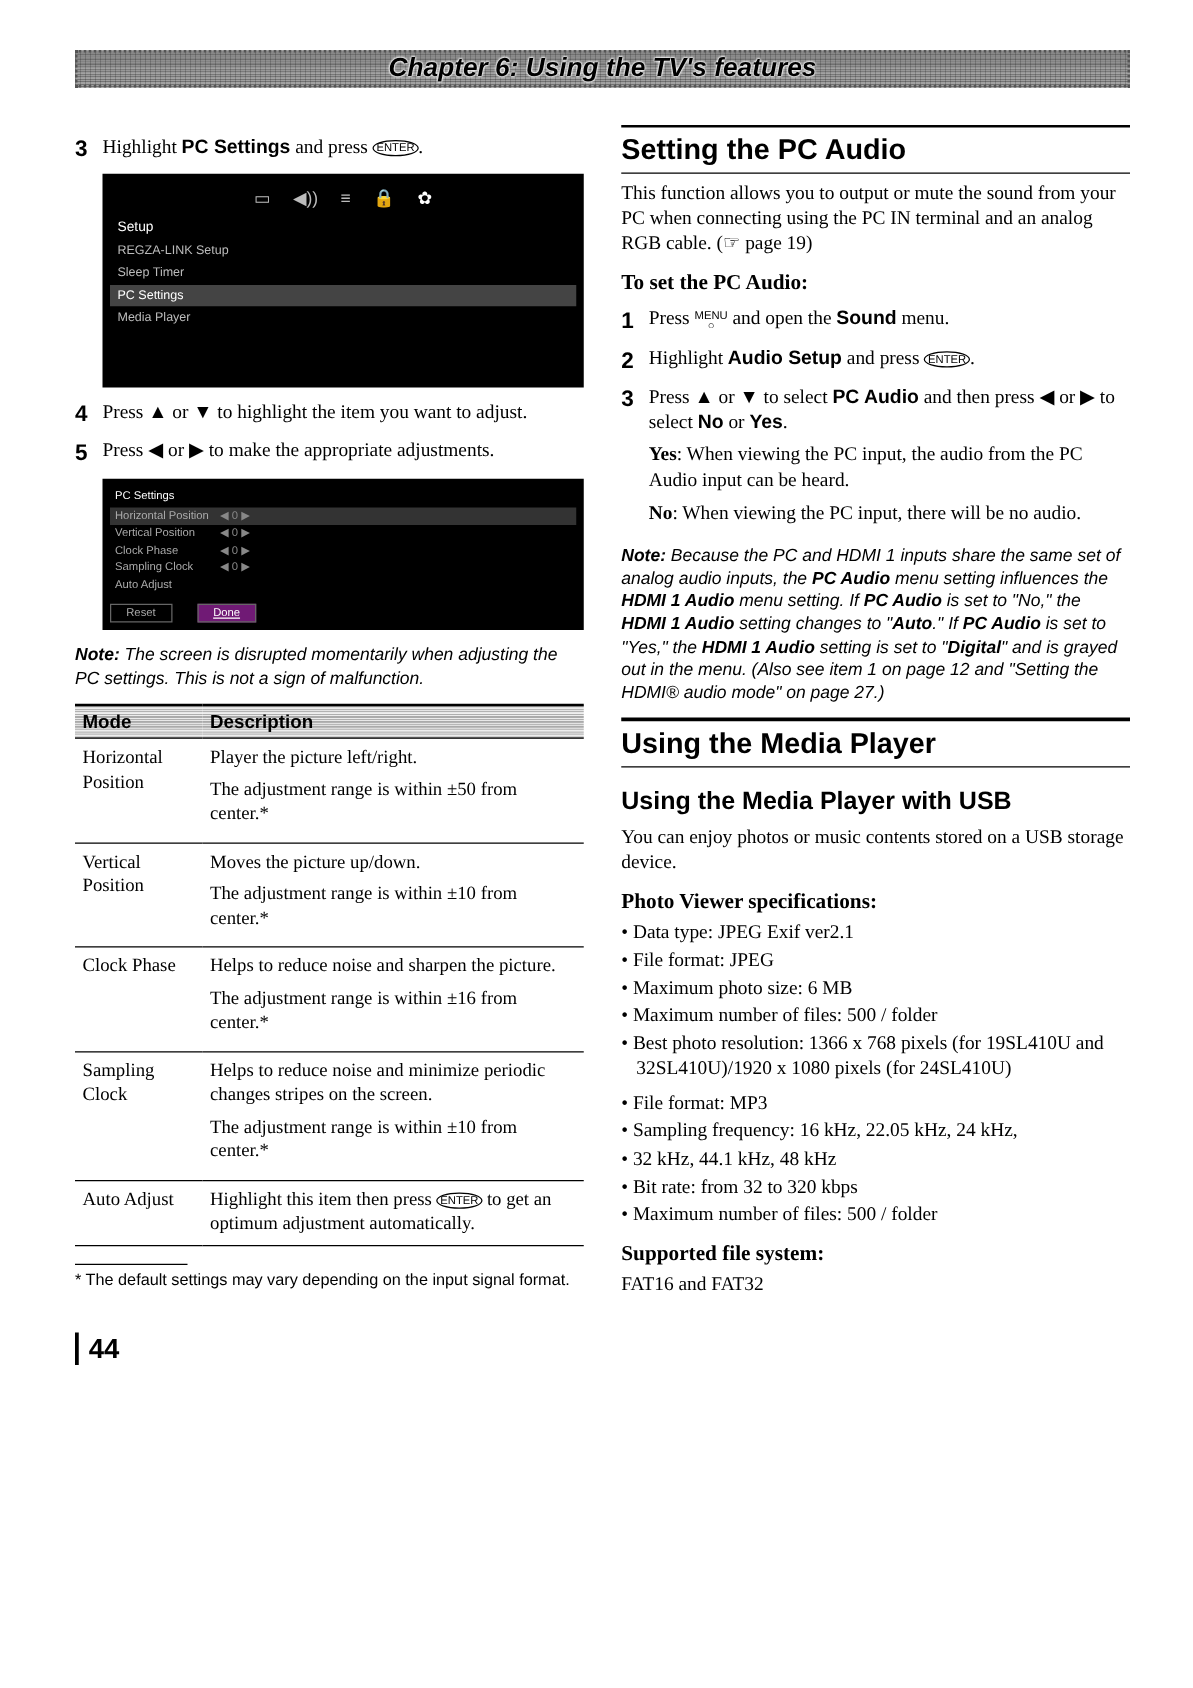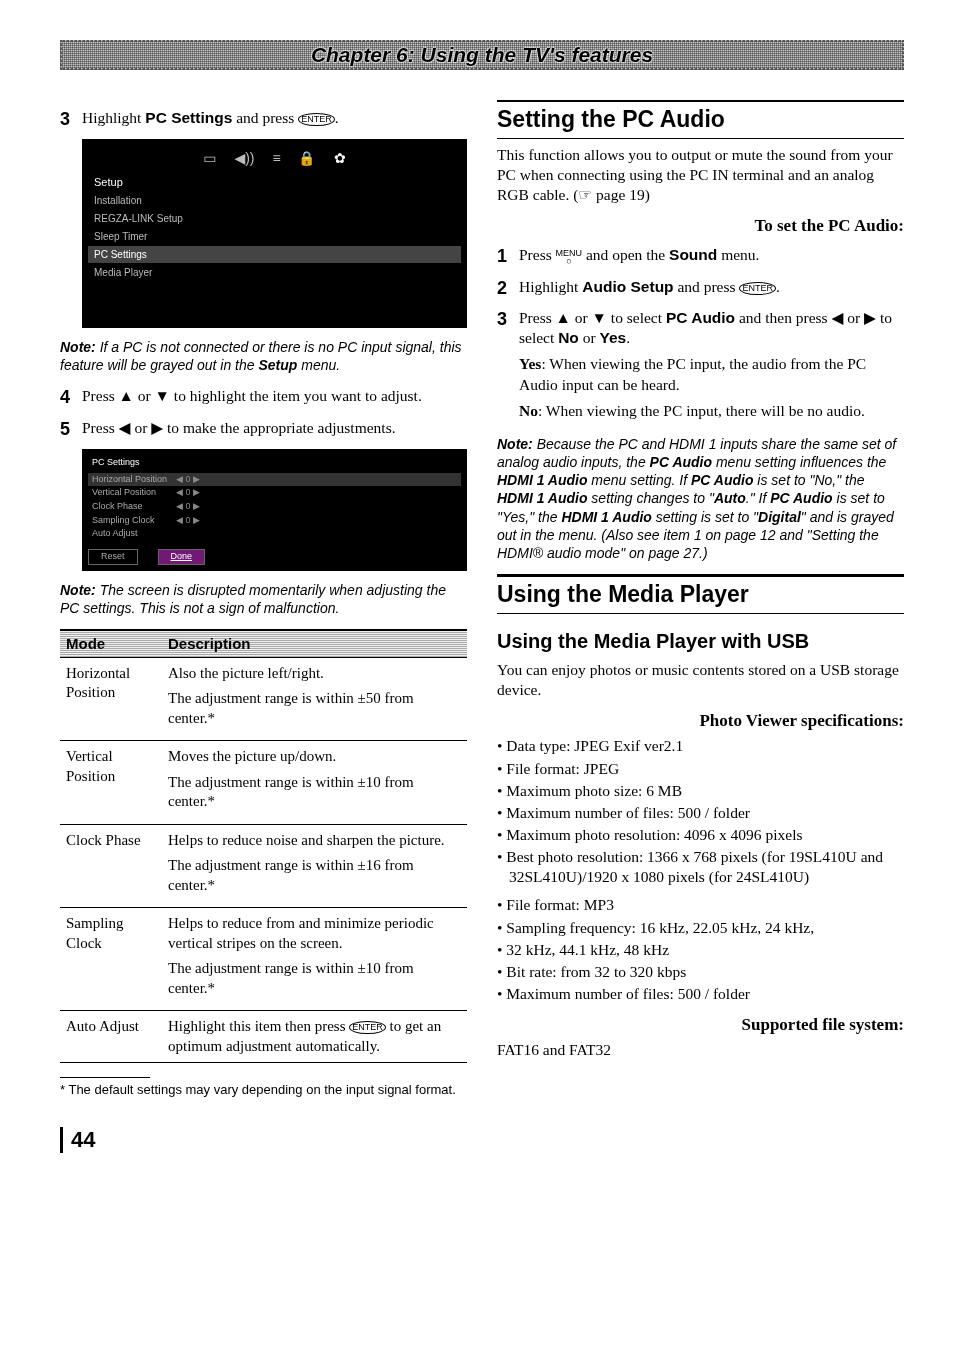--- a/index.html
+++ b/index.html
@@ -97,21 +97,21 @@
     border-top: 2px solid #000;
     border-bottom: 1px solid #000;
     padding: 3px 0;
   }
   h3.sub {
     font-family: Arial, Helvetica, sans-serif;
     font-weight: bold;
     font-size: 20px;
     margin: 14px 0 2px 0;
   }
-  h4.sub2 { font-family:'Times New Roman',serif; font-weight:bold; font-size:17px; margin:10px 0 4px 0;text-align:right;}
+  h4.sub2 { font-family:'Times New Roman',serif; font-weight:bold; font-size:17px; margin:10px 0 4px 0;}
   .bullets{margin:4px 0 8px 0;padding:0;list-style:none;}
   .bullets li{padding-left:12px;text-indent:-12px;margin:2px 0;}
   .bullets li::before{content:"• ";}
   table.modes{border-collapse:collapse;width:100%;font-size:15px;margin-top:4px;}
   table.modes th{
     font-family: Arial, Helvetica, sans-serif;
     font-size:15px;
     text-align:left;
     padding:3px 6px;
     font-weight:bold;
@@ -153,31 +153,27 @@
 
     <div class="ui-shot">
       <div class="ui-icons">
         <span>▭</span>
         <span>◀))</span>
         <span>≡</span>
         <span>🔒</span>
         <span>✿</span>
       </div>
       <div class="ui-row" style="color:#fff;font-size:11px;">Setup</div>
-      <div class="ui-row">Installation</div>
       <div class="ui-row">REGZA-LINK Setup</div>
       <div class="ui-row">Sleep Timer</div>
       <div class="ui-row" style="background:#444;color:#fff;">PC Settings</div>
       <div class="ui-row">Media Player</div>
       <div style="height:40px;"></div>
     </div>
 
-    <div class="note">
-      <b>Note:</b><span> If a PC is not connected or there is no PC input signal, this feature will be grayed out in the </span><b>Setup</b><span> menu.</span>
-    </div>
 
     <div class="step">
       <div class="step-num">4</div>
       <div class="step-body">Press ▲ or ▼ to highlight the item you want to adjust.</div>
     </div>
 
     <div class="step">
       <div class="step-num">5</div>
       <div class="step-body">Press ◀ or ▶ to make the appropriate adjustments.</div>
     </div>
@@ -215,42 +211,42 @@
 
     <table class="modes">
       <tbody>
             <tr>
         <th style="width:90px;">Mode</th>
         <th>Description</th>
       </tr>
       <tr>
         <td>Horizontal Position</td>
         <td>
-                <div>Also the picture left/right.</div>
+                <div>Player the picture left/right.</div>
                 <div class="p">The adjustment range is within ±50 from center.*</div>
               </td>
       </tr>
       <tr>
         <td>Vertical Position</td>
         <td>
                 <div>Moves the picture up/down.</div>
                 <div class="p">The adjustment range is within ±10 from center.*</div>
               </td>
       </tr>
       <tr>
         <td>Clock Phase</td>
         <td>
                 <div>Helps to reduce noise and sharpen the picture.</div>
                 <div class="p">The adjustment range is within ±16 from center.*</div>
               </td>
       </tr>
       <tr>
         <td>Sampling Clock</td>
         <td>
-                <div>Helps to reduce from and minimize periodic vertical stripes on the screen.</div>
+                <div>Helps to reduce noise and minimize periodic changes stripes on the screen.</div>
                 <div class="p">The adjustment range is within ±10 from center.*</div>
               </td>
       </tr>
       <tr>
         <td>Auto Adjust</td>
         <td><span>Highlight this item then press </span><span class="enter-btn">ENTER</span><span> to get an optimum adjustment automatically.</span></td>
       </tr>
     </tbody>
         </table>
 
@@ -300,21 +296,20 @@
     <h2 class="sec" style="border-top-width:3px;">Using the Media Player</h2>
     <h3 class="sub">Using the Media Player with USB</h3>
     <div class="p">You can enjoy photos or music contents stored on a USB storage device.</div>
 
     <h4 class="sub2">Photo Viewer specifications:</h4>
     <ul class="bullets">
       <li>Data type: JPEG Exif ver2.1</li>
       <li>File format: JPEG</li>
       <li>Maximum photo size: 6 MB</li>
       <li>Maximum number of files: 500 / folder</li>
-      <li>Maximum photo resolution: 4096 x 4096 pixels</li>
       <li>Best photo resolution: 1366 x 768 pixels (for 19SL410U and 32SL410U)/1920 x 1080 pixels (for 24SL410U)</li>
     </ul>
 
     <ul class="bullets">
       <li>File format: MP3</li>
       <li>Sampling frequency: 16 kHz, 22.05 kHz, 24 kHz,</li>
       <li>32 kHz, 44.1 kHz, 48 kHz</li>
       <li>Bit rate: from 32 to 320 kbps</li>
       <li>Maximum number of files: 500 / folder</li>
     </ul>

